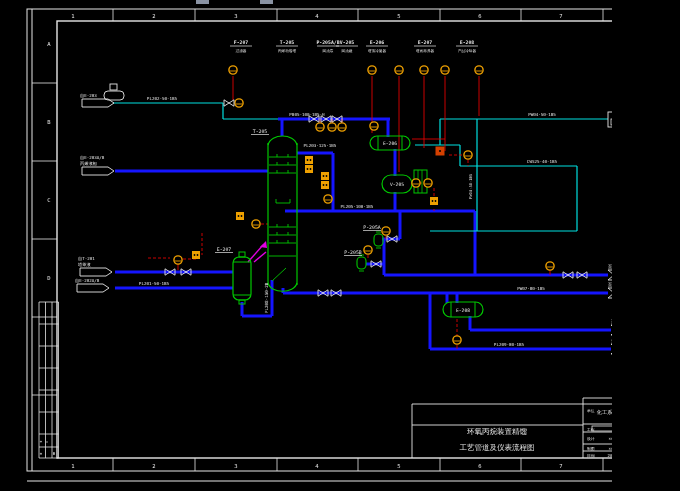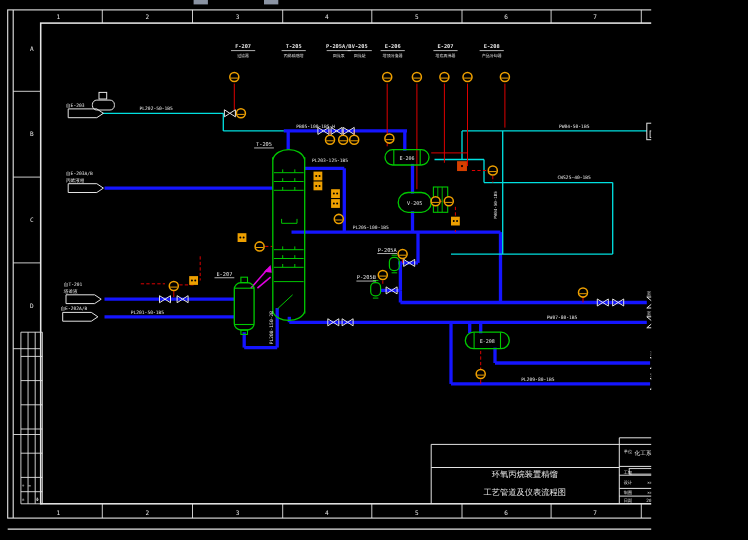--- a/index.html
+++ b/index.html
@@ -1,17 +1,17 @@
 <!DOCTYPE html>
 <html><head>
 <meta charset="utf-8">
 <style>
   html,body{margin:0;padding:0;background:#000;}
   .stage{position:relative;width:592px;height:491px;background:#000;overflow:hidden;
-         font-family:"DejaVu Sans Mono", monospace;}
+         font-family:"DejaVu Sans Mono", monospace;margin-left:20px;}
   svg{position:absolute;left:0;top:0;}
 </style>
 </head>
 <body>
 
 <div class="stage">
   <svg id="svg" width="680" height="491" viewBox="0 0 680 491">
       <g>
         <rect x="7" y="9" width="652" height="462" fill="none" stroke="#e6e6e6" stroke-width="1"></rect>
         <line x1="12" y1="9" x2="12" y2="471" stroke="#e6e6e6" stroke-width="1"></line>

